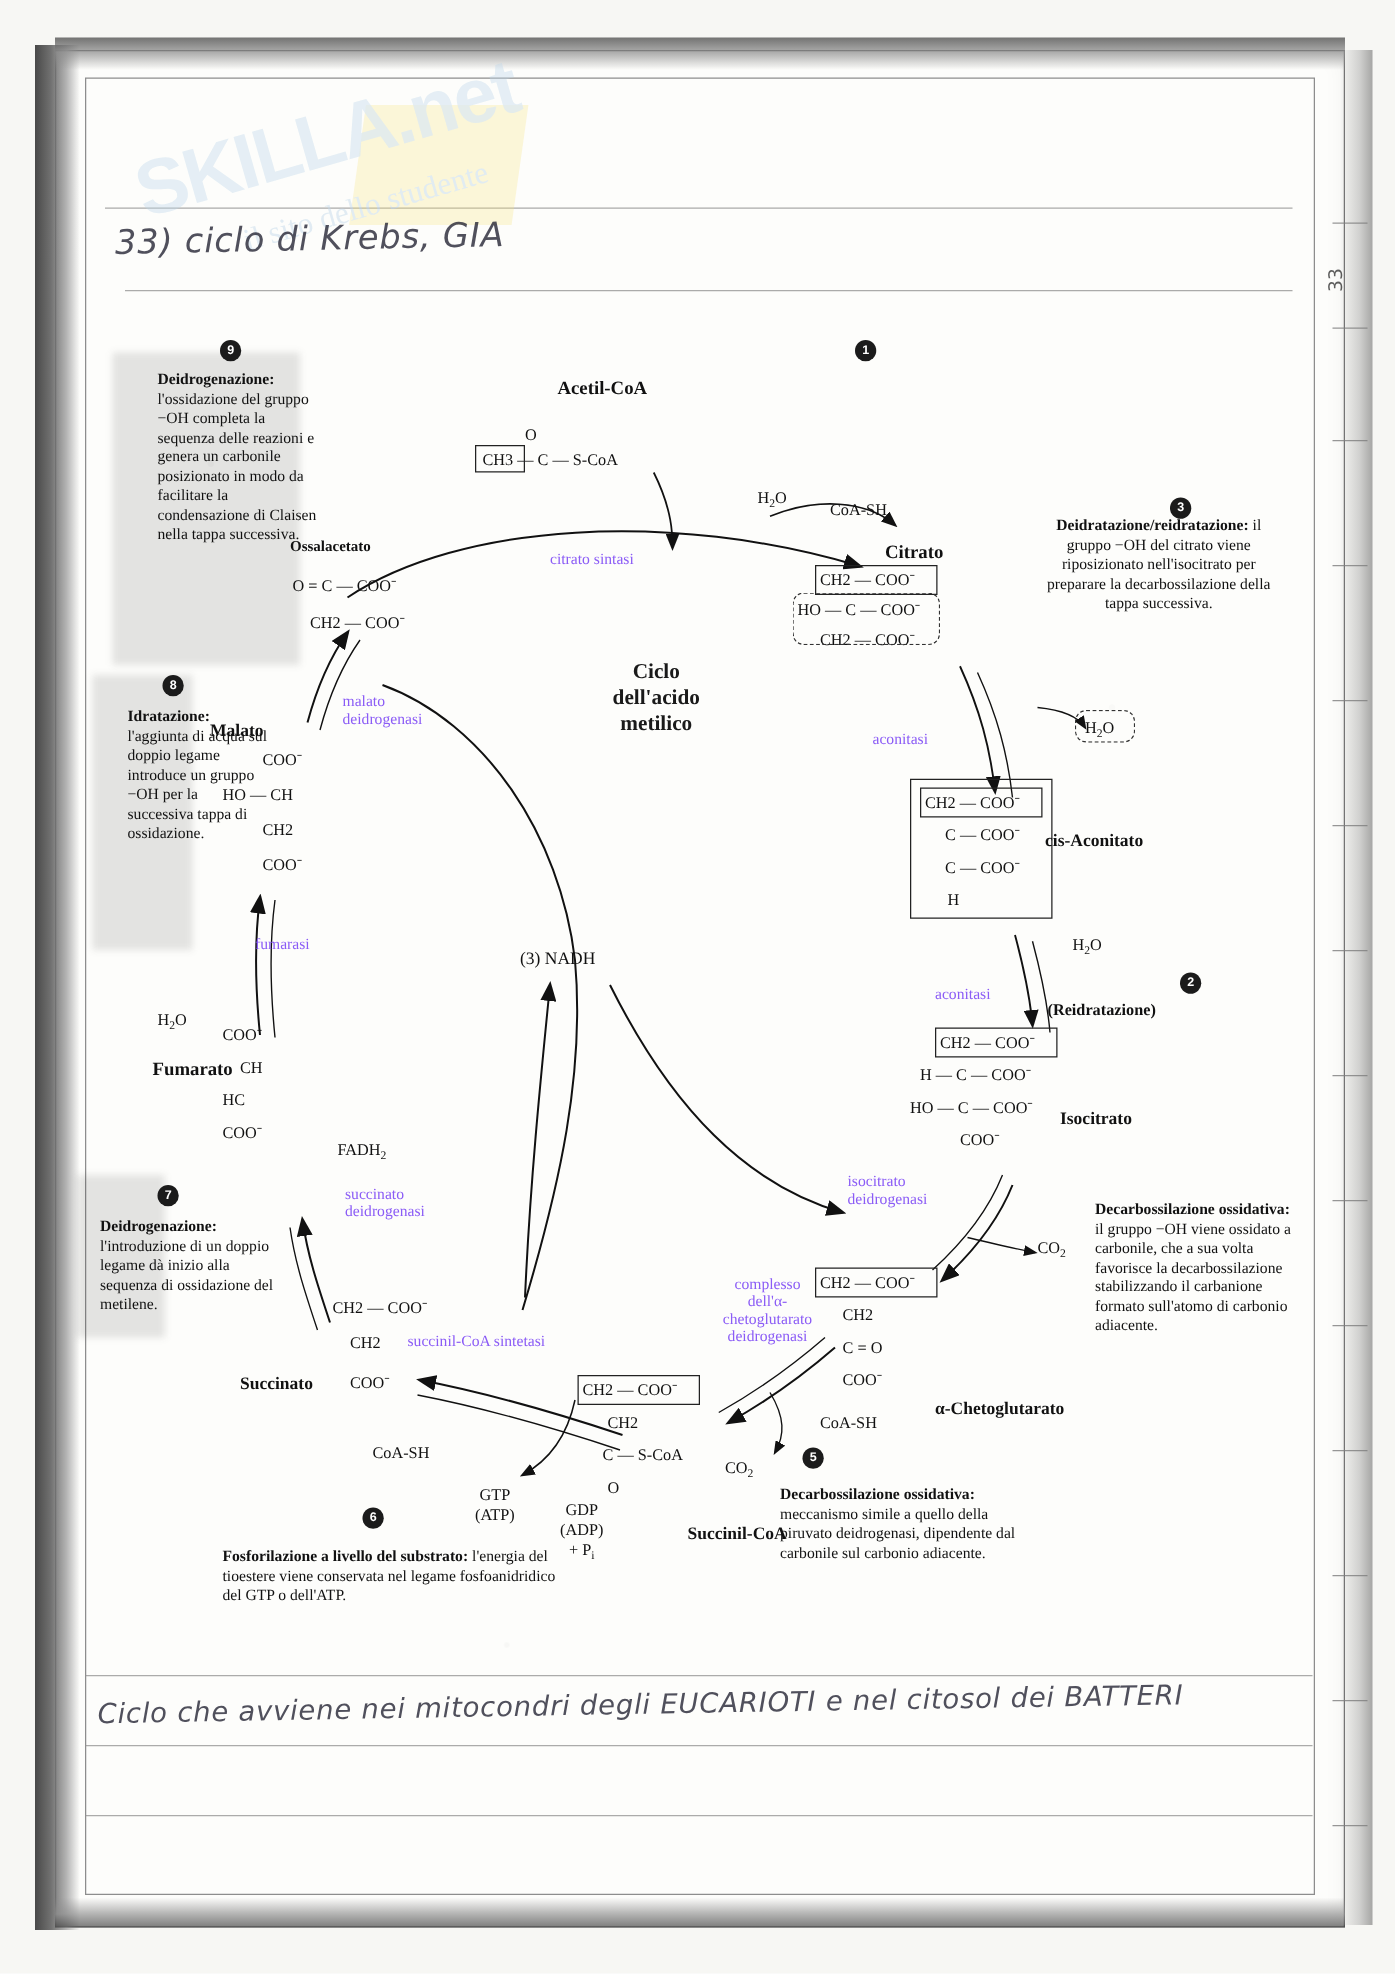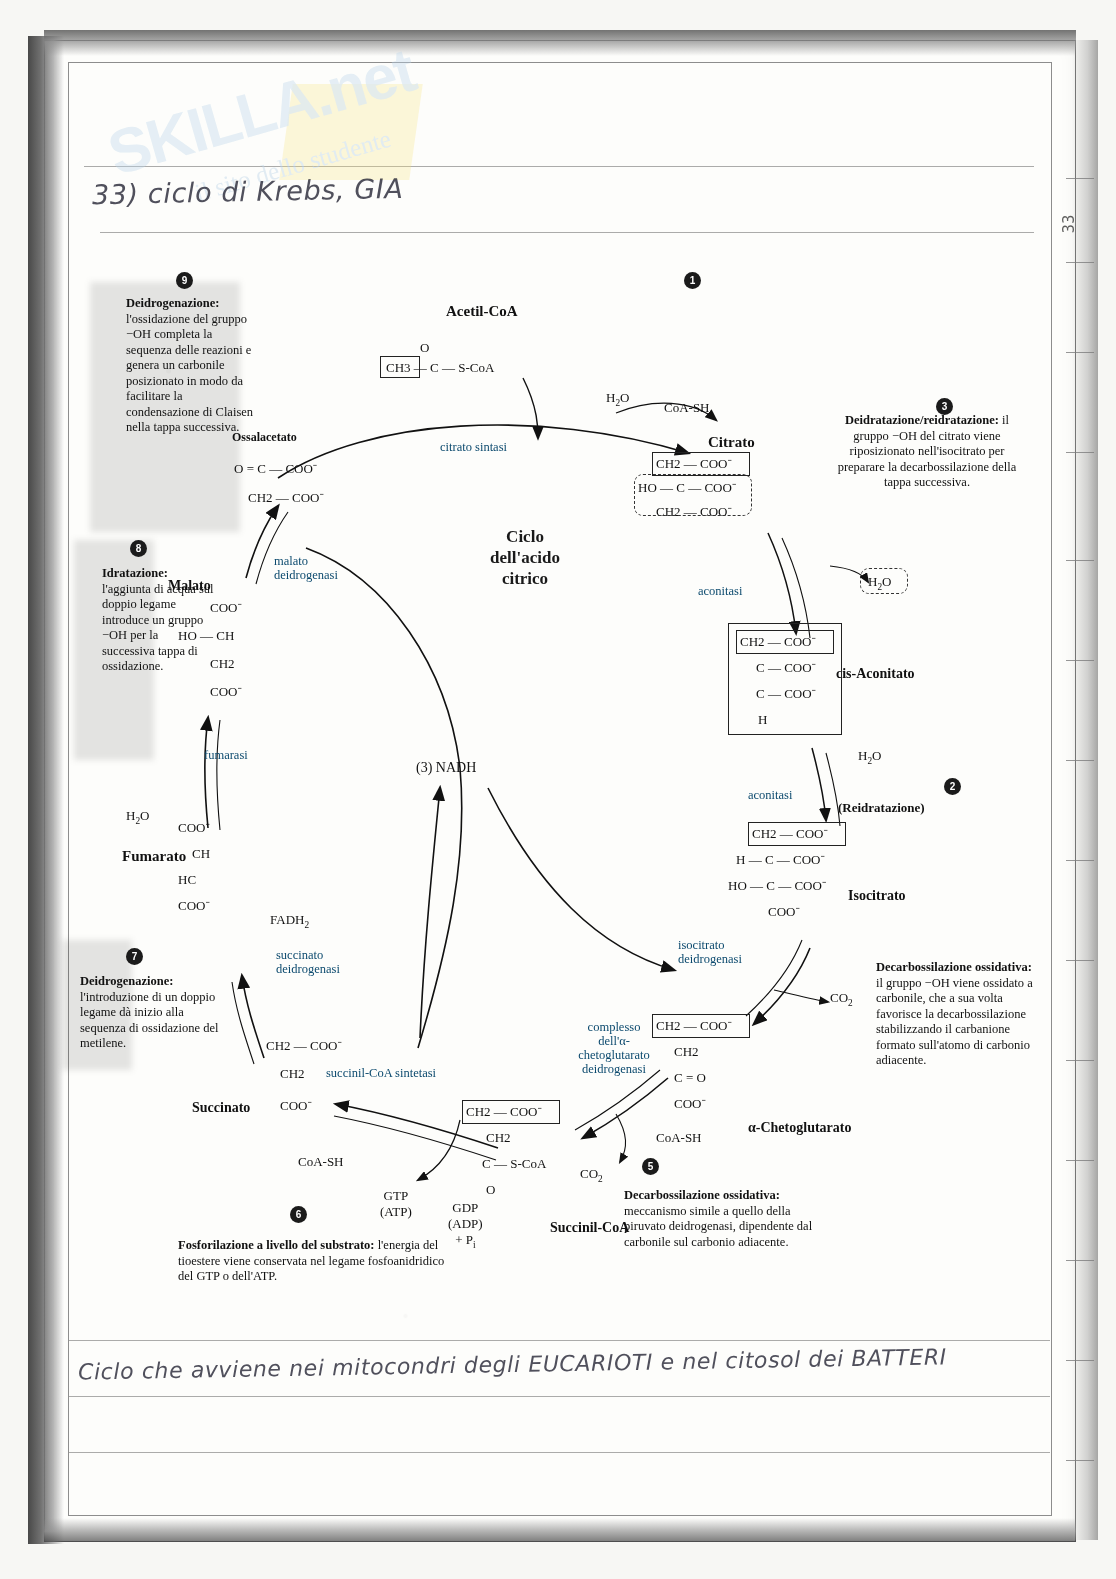--- a/index.html
+++ b/index.html
@@ -64,21 +64,21 @@
   
   #diagram{position:absolute;left:68px;top:248px;width:982px;height:1096px;}
   svg.lay{position:absolute;left:0;top:0;width:982px;height:1096px;overflow:visible;}
 
   .lbl{position:absolute;font-family:"Liberation Serif",serif;color:#111;}
   .bold{font-weight:bold;}
   .note{position:absolute;font-family:"Liberation Serif",serif;font-size:12.5px;
         line-height:15.5px;color:#111;}
   .note b{font-weight:bold;}
   .enzyme{position:absolute;font-family:"Liberation Serif",serif;font-size:12.5px;
-          line-height:14px;color:#0c4a6e;font-style:normal;}
+          line-height:14px;color:#8b5cf6;font-style:normal;}
   .struct{position:absolute;font-family:"Liberation Serif",serif;font-size:13px;
           line-height:15px;color:#111;white-space:pre;}
   .box{position:absolute;border:1px solid #222;}
   .dash{position:absolute;border:1px dashed #333;border-radius:9px;}
   .circ{position:absolute;width:17px;height:17px;border-radius:50%;
         background:#1b1b1b;color:#fff;font-family:"Liberation Sans",sans-serif;
         font-size:10px;font-weight:bold;display:flex;align-items:center;
         justify-content:center;}
   .center-title{position:absolute;font-family:"Liberation Serif",serif;
         font-weight:bold;font-size:17px;line-height:21px;text-align:center;}
@@ -247,21 +247,21 @@
 
     <div class="lbl bold" style="left:100px;top:330px;font-size:14px;">Malato</div>
     <div class="struct" style="left:142px;top:352px;">COO⁻</div>
     <div class="struct" style="left:110px;top:380px;">HO — CH</div>
     <div class="struct" style="left:142px;top:408px;">CH2</div>
     <div class="struct" style="left:142px;top:436px;">COO⁻</div>
 
     <div class="center-title" style="left:392px;top:278px;width:130px;">
       <div>Ciclo</div>
       <div>dell'acido</div>
-      <div>citrico</div>
+      <div>metilico</div>
     </div>
     <div class="lbl" style="left:348px;top:512px;font-size:14px;">(3) NADH</div>
 
     <div class="enzyme" style="left:372px;top:192px;">citrato sintasi</div>
     <div class="enzyme" style="left:630px;top:336px;">aconitasi</div>
     <div class="enzyme" style="left:680px;top:540px;">aconitasi</div>
     <div class="enzyme" style="left:610px;top:690px;width:90px;">isocitrato<br>deidrogenasi</div>
     <div class="enzyme" style="left:496px;top:772px;width:100px;text-align:center;">complesso<br>dell'α-chetoglutarato<br>deidrogenasi</div>
     <div class="enzyme" style="left:258px;top:818px;">succinil-CoA sintetasi</div>
     <div class="enzyme" style="left:208px;top:700px;width:90px;">succinato<br>deidrogenasi</div>

